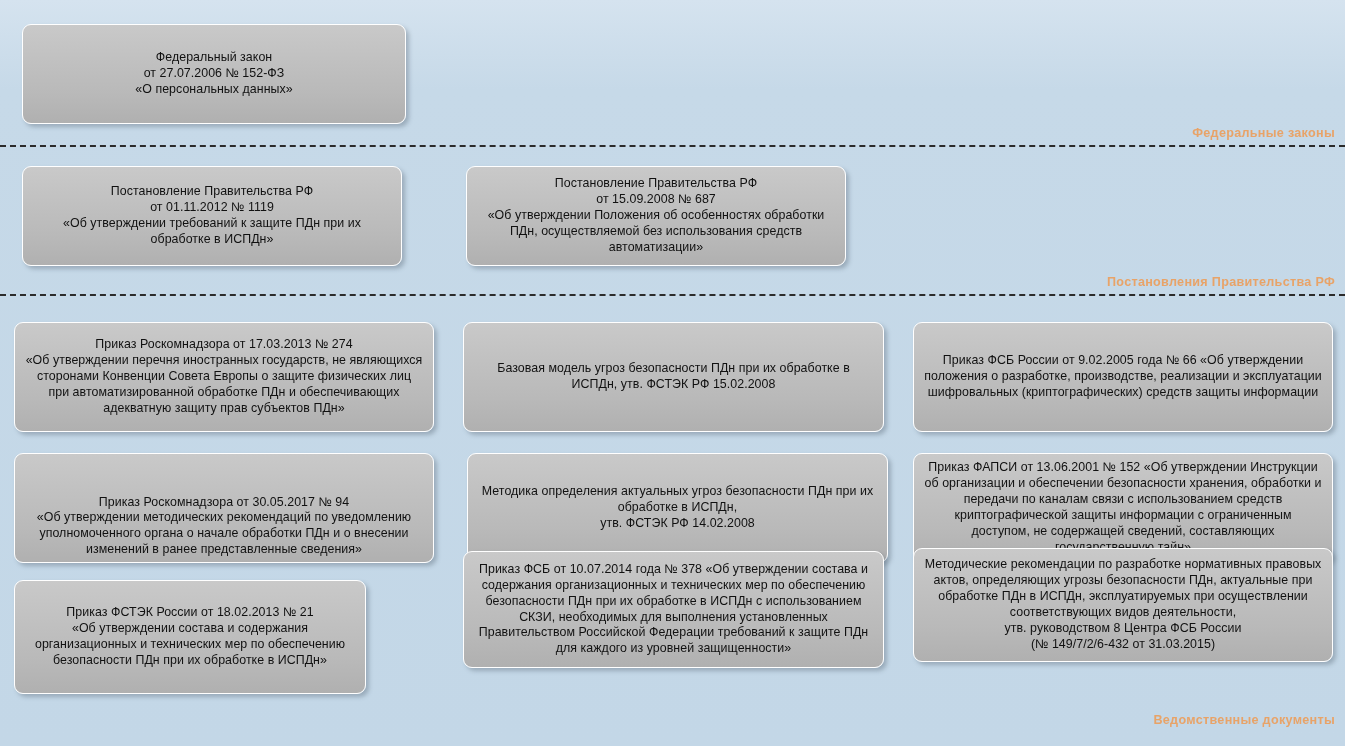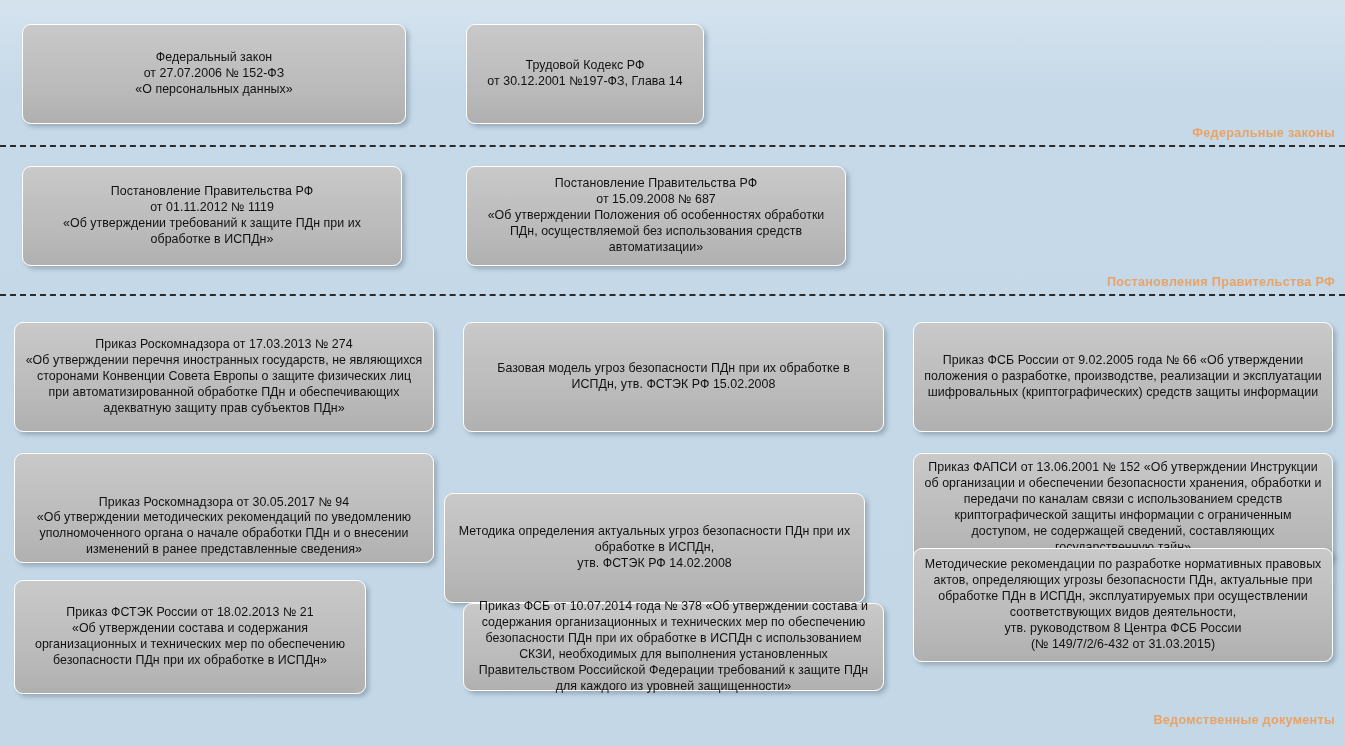--- a/index.html
+++ b/index.html
@@ -71,24 +71,20 @@
 <body>
 
 <div class="canvas">
 
   <div class="card" style="left:22px; top:24px; width:384px; height:100px;">
     <span class="card-text">Федеральный закон
 от 27.07.2006 № 152-ФЗ
 «О персональных данных»</span>
   </div>
 
-  <div class="card" style="left:466px; top:24px; width:238px; height:100px;">
-    <span class="card-text">Трудовой Кодекс РФ
-от 30.12.2001 №197-ФЗ, Глава 14</span>
-  </div>
 
   <div class="section-label" style="top:126px;">Федеральные законы</div>
 
   <div class="separator" style="top:145px;"></div>
 
   <div class="card" style="left:22px; top:166px; width:380px; height:100px;">
     <span class="card-text">Постановление Правительства РФ
 от 01.11.2012 № 1119
 «Об утверждении требований к защите ПДн при их обработке в ИСПДн»</span>
   </div>
@@ -114,35 +110,35 @@
 
   <div class="card" style="left:913px; top:322px; width:420px; height:110px;">
     <span class="card-text">Приказ ФСБ России от 9.02.2005 года № 66 «Об утверждении положения о разработке, производстве, реализации и эксплуатации шифровальных (криптографических) средств защиты информации</span>
   </div>
 
   <div class="card" style="left:14px; top:453px; width:420px; height:110px;align-items:flex-end;">
     <span class="card-text">Приказ Роскомнадзора от 30.05.2017 № 94
 «Об утверждении методических рекомендаций по уведомлению уполномоченного органа о начале обработки ПДн и о внесении изменений в ранее представленные сведения»</span>
   </div>
 
-  <div class="card" style="left:444px; top:453px; width:421px; height:110px;margin-top:40px;">
+  <div class="card" style="left:467px; top:453px; width:421px; height:110px;">
     <span class="card-text">Методика определения актуальных угроз безопасности ПДн при их обработке в ИСПДн,
 утв. ФСТЭК РФ 14.02.2008</span>
   </div>
 
   <div class="card" style="left:913px; top:453px; width:420px; height:110px;justify-content:flex-end;">
     <span class="card-text">Приказ ФАПСИ от 13.06.2001 № 152 «Об утверждении Инструкции об организации и обеспечении безопасности хранения, обработки и передачи по каналам связи с использованием средств криптографической защиты информации с ограниченным доступом, не содержащей сведений, составляющих государственную тайн»</span>
   </div>
 
   <div class="card" style="left:14px; top:580px; width:352px; height:114px;">
     <span class="card-text">Приказ ФСТЭК России от 18.02.2013 № 21
 «Об утверждении состава и содержания организационных и технических мер по обеспечению безопасности ПДн при их обработке в ИСПДн»</span>
   </div>
 
-  <div class="card" style="left:463px; top:603px; width:421px; height:88px;">
+  <div class="card" style="left:463px; top:551px; width:421px; height:117px;">
     <span class="card-text">Приказ ФСБ от 10.07.2014 года № 378 «Об утверждении состава и содержания организационных и технических мер по обеспечению безопасности ПДн при их обработке в ИСПДн с использованием СКЗИ, необходимых для выполнения установленных Правительством Российской Федерации требований к защите ПДн для каждого из уровней защищенности»</span>
   </div>
 
   <div class="card" style="left:913px; top:548px; width:420px; height:114px;">
     <span class="card-text">Методические рекомендации по разработке нормативных правовых актов, определяющих угрозы безопасности ПДн, актуальные при обработке ПДн в ИСПДн, эксплуатируемых при осуществлении соответствующих видов деятельности,
 утв. руководством 8 Центра ФСБ России
 (№ 149/7/2/6-432 от 31.03.2015)</span>
   </div>
 
   <div class="section-label" style="top:713px;">Ведомственные документы</div>

